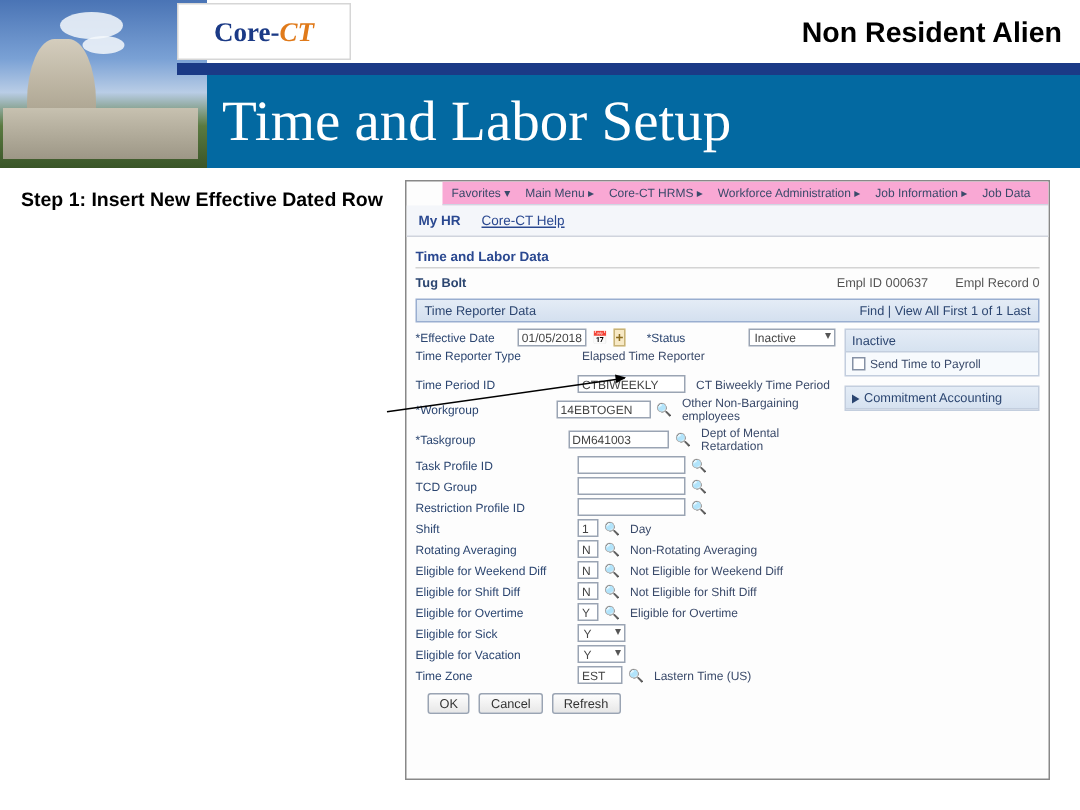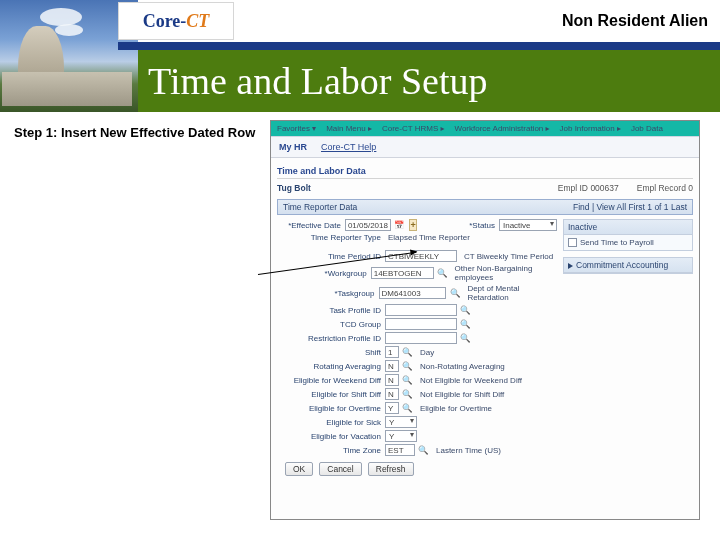--- a/index.html
+++ b/index.html
@@ -55,34 +55,34 @@
     font-family: "Times New Roman", serif;
     font-weight: bold;
     font-size: 18px;
   }
   .logo-box .core { color: #1b3a86; }
   .logo-box .ct { color: #e07a1a; font-style: italic; }
   .doc-title {
     position: absolute;
     right: 12px; top: 12px;
     font-weight: bold;
-    font-size: 16px;
+    font-size: 19px;
     color: #000;
   }
   .blue-line {
     position: absolute;
     left: 118px; right: 0; top: 42px;
     height: 8px;
     background: #1b3a86;
   }
   .black-band {
     position: absolute;
     left: 138px; right: 0; top: 50px;
     height: 62px;
-    background: #4d7c0f;
+    background: #0369a1;
     display: flex;
     align-items: center;
     padding-left: 10px;
   }
   .slide-title {
     color: #fff;
     font-family: "Times New Roman", serif;
     font-size: 38px;
   }
   .content {
@@ -116,23 +116,24 @@
     border: 1px solid #888;
     background: #fdfdfd;
     font-size: 8.5px;
     color: #444;
     overflow: hidden;
   }
   .app-crumb {
     display: flex;
     gap: 10px;
     padding: 3px 6px;
-    background: #14b8a6;
+    background: #f9a8d4;
     color: #3a4a6a;
     border-bottom: 1px solid #cfd6e2;
+    margin-left: 24px;
   }
   .app-crumb span { font-size: 8px; }
   .app-tabs {
     display: flex;
     gap: 14px;
     padding: 5px 8px;
     background: #f4f6fa;
     border-bottom: 1px solid #d0d4dd;
   }
   .app-tab { color: #2a4890; font-weight: bold; font-size: 9px; }
@@ -173,21 +174,21 @@
     padding-left: 6px;
   }
   .frow {
     display: flex;
     align-items: center;
     margin-bottom: 2px;
     gap: 4px;
   }
   .frow .lbl {
     width: 104px;
-    text-align: right;
+    text-align: left;
     color: #2b4570;
     font-size: 8px;
   }
   .frow .inp {
     height: 12px;
     border: 1px solid #9aa4b3;
     background: #fff;
     font-size: 8px;
     padding: 0 2px;
     display: inline-flex;

